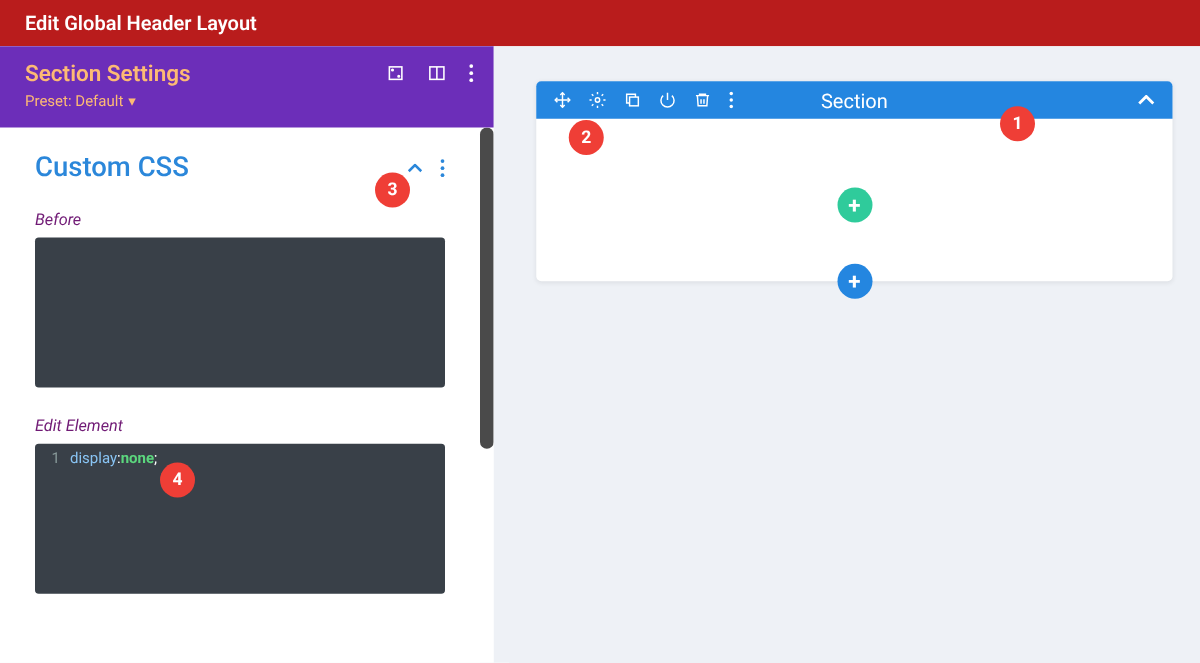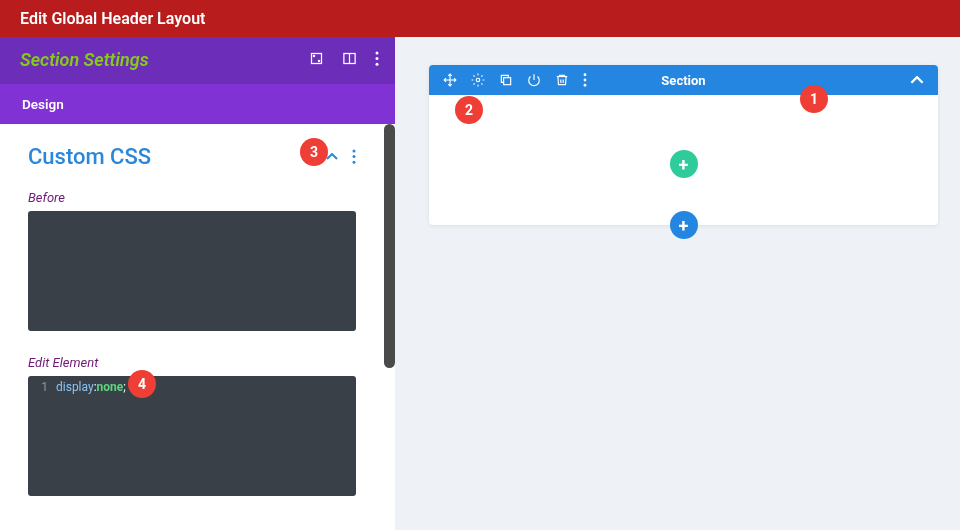--- a/index.html
+++ b/index.html
@@ -1,20 +1,20 @@
 <!DOCTYPE html>
 <html><head>
 <meta charset="utf-8">
 <style>
 * { box-sizing: border-box; margin: 0; padding: 0; font-family: -apple-system, BlinkMacSystemFont, "Segoe UI", Roboto, sans-serif; }
 body { width: 960px; height: 530px; overflow: hidden; background: #fff; }
 .top-bar { background: #b91c1c; color: #fff; padding: 9px 20px; font-size: 16px; font-weight: 600; }
 .main { display: flex; height: calc(530px - 36px); }
 .sidebar { width: 395px; background: #fff; display: flex; flex-direction: column; }
-.settings-header { background: #6c2eb9; padding: 12px 20px 14px; color: #84cc16; position: relative; font-style: italic; }
+.settings-header { background: #6c2eb9; padding: 12px 20px 14px; color: #fdba74; position: relative; }
 .settings-header h2 { font-size: 18px; font-weight: 600; }
 .preset { font-size: 12px; margin-top: 4px; display: flex; align-items: center; gap: 4px; }
 .header-icons { position: absolute; right: 16px; top: 14px; display: flex; gap: 18px; align-items: center; }
 .header-icons span { cursor: pointer; }
 .tabs { display: flex; background: #8032d4; }
 .tab { padding: 12px 22px; color: #fff; font-size: 13.5px; font-weight: 600; cursor: pointer; }
 .tab.active { background: #a24cf0; }
 .content-area { padding: 20px 28px; overflow-y: auto; flex: 1; background: #fff; }
 .section-title-row { display: flex; align-items: center; justify-content: space-between; margin-bottom: 18px; }
 .section-title { color: #2b87da; font-size: 22px; font-weight: 500; }
@@ -26,21 +26,21 @@
 .line-num { width: 28px; color: #899; text-align: right; padding-right: 8px; user-select: none; }
 .code-text .prop { color: #89c4f4; }
 .code-text .val { color: #5bd67d; font-weight: bold; margin-top: 32px; }
 .code-text .punct { color: #fff; }
 .canvas { flex: 1; background: #eef1f6; padding: 28px 22px 28px 34px; position: relative; display: flex; }
 .canvas-inner { flex: 1; }
 .section-block { background: #fff; border-radius: 4px; box-shadow: 0 1px 4px rgba(0,0,0,0.08); overflow: visible; position: relative; }
 .section-toolbar { background: #2486e0; color: #fff; display: flex; align-items: center; padding: 8px 14px; border-radius: 4px 4px 0 0; position: relative; }
 .toolbar-icons { display: flex; gap: 14px; align-items: center; }
 .toolbar-icons span { cursor: pointer; font-size: 13px; }
-.section-label { position: absolute; left: 50%; transform: translateX(-50%); font-weight: 700; font-size: 13px; }
+.section-label { position: absolute; left: 50%; transform: translateX(-50%); font-weight: 400; font-size: 16px; }
 .collapse-toggle { margin-left: auto; cursor: pointer; }
 .section-body { height: 130px; position: relative; }
 .add-circle { width: 28px; height: 28px; border-radius: 50%; display: flex; align-items: center; justify-content: center; color: #fff; font-size: 18px; font-weight: bold; cursor: pointer; position: absolute; left: 50%; transform: translateX(-50%); }
 .add-green { background: #2fcb9b; top: 55px; }
 .add-blue { background: #2486e0; bottom: -14px; }
 .annot { position: absolute; width: 28px; height: 28px; background: #ef3e36; border-radius: 50%; color: #fff; display: flex; align-items: center; justify-content: center; font-weight: 700; font-size: 14px; z-index: 50; }
 .main-el-row { display: flex; align-items: center; gap: 6px; margin-bottom: 6px; }
 svg { display: block; }
 .left-scroll { width: 11px; background: #4a4a4a; border-radius: 6px; height: 60%; align-self: flex-start; margin-top: 0; }
 </style>
@@ -48,20 +48,24 @@
 <body>
 
 <div class="top-bar">
   <span>Edit Global Header Layout</span>
 </div>
 
 <div class="main">
   <div class="sidebar">
     <div class="settings-header">
       <h2>Section Settings</h2>
+      <div class="preset">
+        <span>Preset: Default</span>
+        <span>▾</span>
+      </div>
       <div class="header-icons">
         <span>
           <svg width="15" height="15" viewBox="0 0 24 24" fill="none" stroke="#fff" stroke-width="2">
               <rect x="4" y="4" width="16" height="16"></rect>
               <circle cx="8" cy="8" r="1" fill="#fff"></circle>
               <circle cx="16" cy="16" r="1" fill="#fff"></circle>
             </svg>
         </span>
         <span>
           <svg width="15" height="15" viewBox="0 0 24 24" fill="none" stroke="#fff" stroke-width="2">
@@ -73,21 +77,20 @@
           <svg width="4" height="15" viewBox="0 0 4 16" fill="#fff">
               <circle cx="2" cy="2" r="1.6"></circle>
               <circle cx="2" cy="8" r="1.6"></circle>
               <circle cx="2" cy="14" r="1.6"></circle>
             </svg>
         </span>
       </div>
     </div>
 
     <div class="tabs">
-      <div class="tab">Design</div>
     </div>
 
     <div style="display:flex; flex:1; overflow:hidden;">
       <div class="content-area">
         <div class="section-title-row">
           <div class="section-title">Custom CSS</div>
           <div class="section-actions">
             <span>
               <svg width="12" height="8" viewBox="0 0 12 8" fill="none" stroke="#2b87da" stroke-width="2">
                   <polyline points="1,6 6,1 11,6"></polyline>

